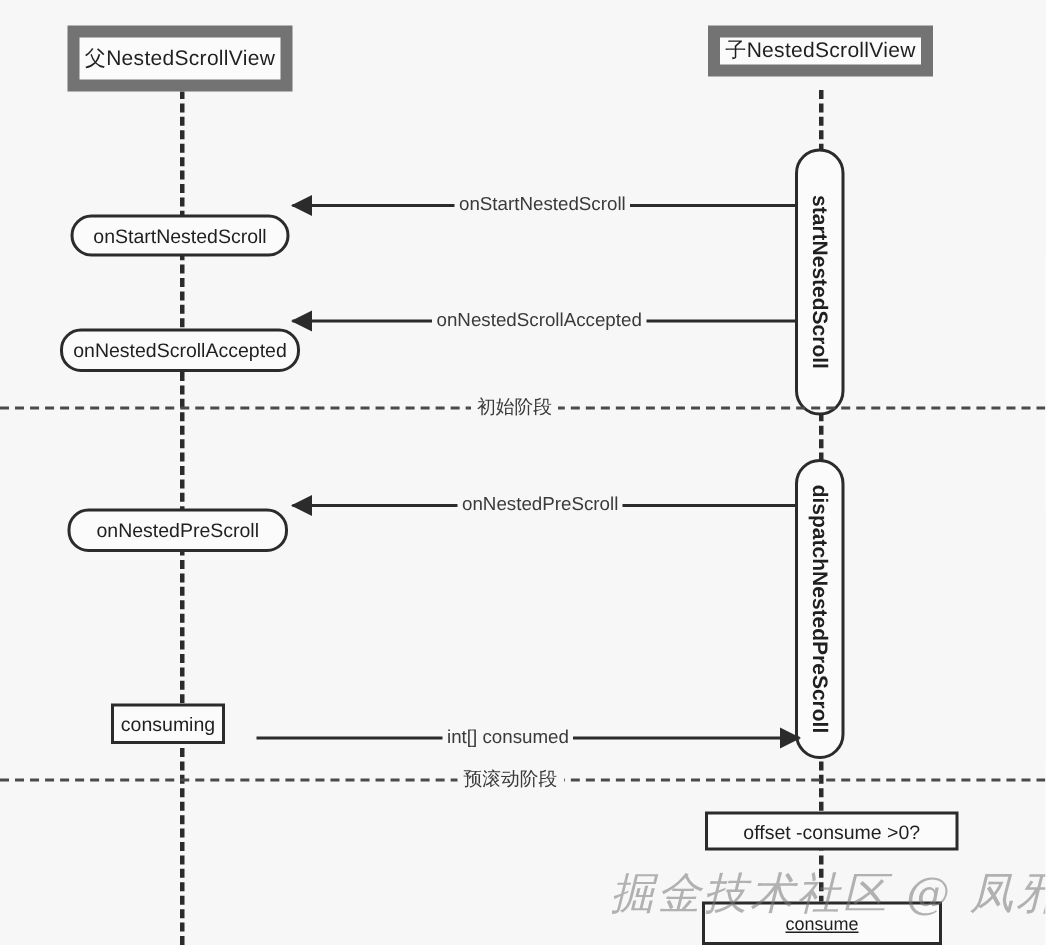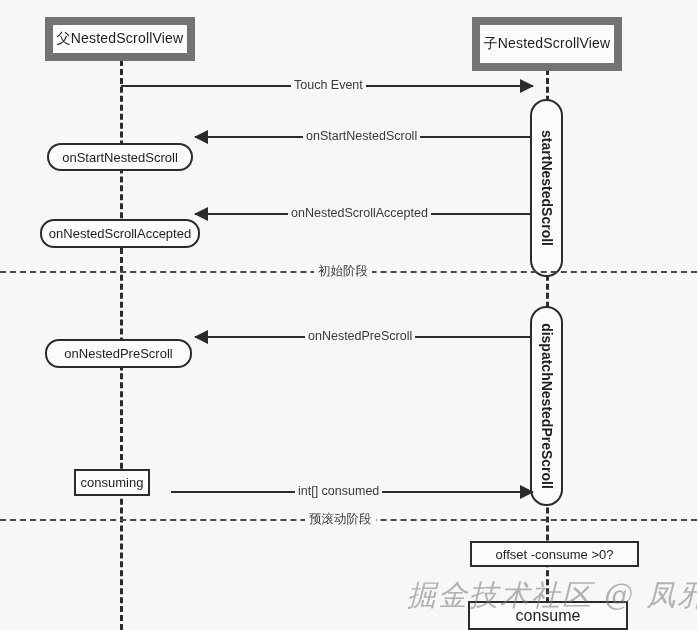--- a/index.html
+++ b/index.html
@@ -162,37 +162,32 @@
 
 <div id="canvas">
 
   <div class="lifeline" style="left:120px; top:60px; height:570px;"></div>
   <div class="lifeline" style="left:546px; top:60px; height:570px;"></div>
 
   <div class="participant" style="left:45px; top:17px; width:150px; height:44px;">
     <span>父NestedScrollView</span>
   </div>
 
-  <div class="participant" style="left:472px; top:17px; width:150px; height:54px;">
+  <div class="participant" style="left:472px; top:17px; width:150px; height:34px;">
     <span>子NestedScrollView</span>
   </div>
 
   <div class="activation" style="left:530px; top:99px; width:33px; height:178px;">
     <span>startNestedScroll</span>
   </div>
 
   <div class="activation" style="left:530px; top:306px; width:33px; height:200px;">
     <span>dispatchNestedPreScroll</span>
   </div>
 
-  <div class="message" style="left:121px; top:77px; width:412px;">
-    <div class="line"></div>
-    <div class="head right"></div>
-    <div class="label" style="left:170px;">Touch Event</div>
-  </div>
 
   <div class="message" style="left:195px; top:128px; width:335px;">
     <div class="line"></div>
     <div class="head left"></div>
     <div class="label" style="left:108px;">onStartNestedScroll</div>
   </div>
 
   <div class="message" style="left:195px; top:205px; width:335px;">
     <div class="line"></div>
     <div class="head left"></div>
@@ -225,21 +220,21 @@
 
   <div class="rectbox" style="left:74px; top:469px; width:76px; height:27px;">
     <span>consuming</span>
   </div>
 
   <div class="rectbox" style="left:470px; top:541px; width:169px; height:26px;">
     <span>offset -consume &gt;0?</span>
   </div>
 
   <div class="rectbox" style="left:468px; top:601px; width:160px; height:29px;">
-    <span style="font-size:16px;">consume</span>
+    <span style="font-size:12px;text-decoration:underline;">consume</span>
   </div>
 
   <div class="divider" style="top:511px;">
     <div class="dline"></div>
     <div class="dlabel" style="left:305px;">预滚动阶段</div>
   </div>
 
   <div class="divider" style="top:263px;">
     <div class="dline"></div>
     <div class="dlabel" style="left:314px;">初始阶段</div>

